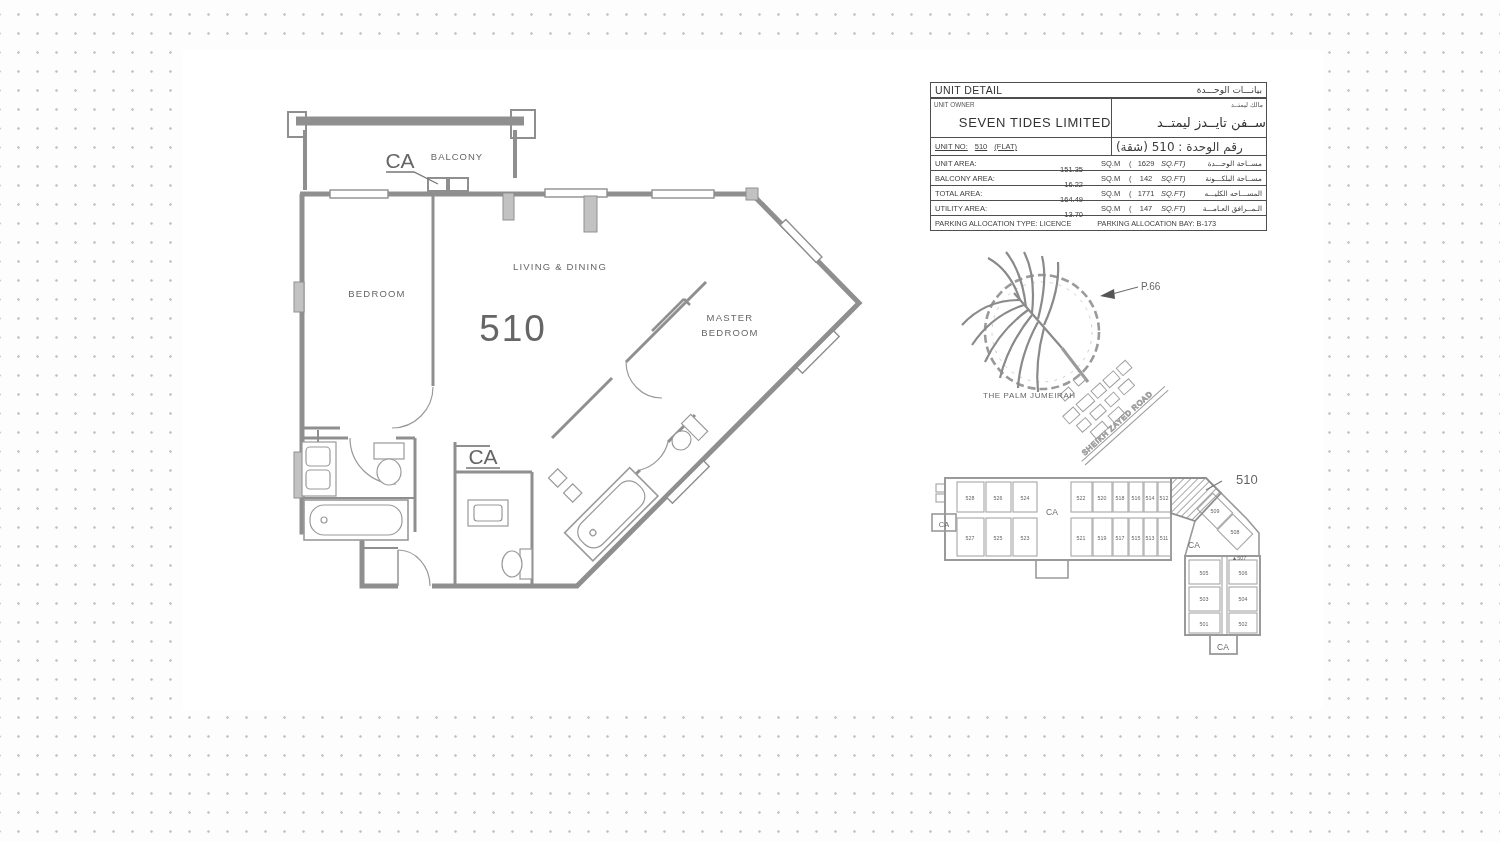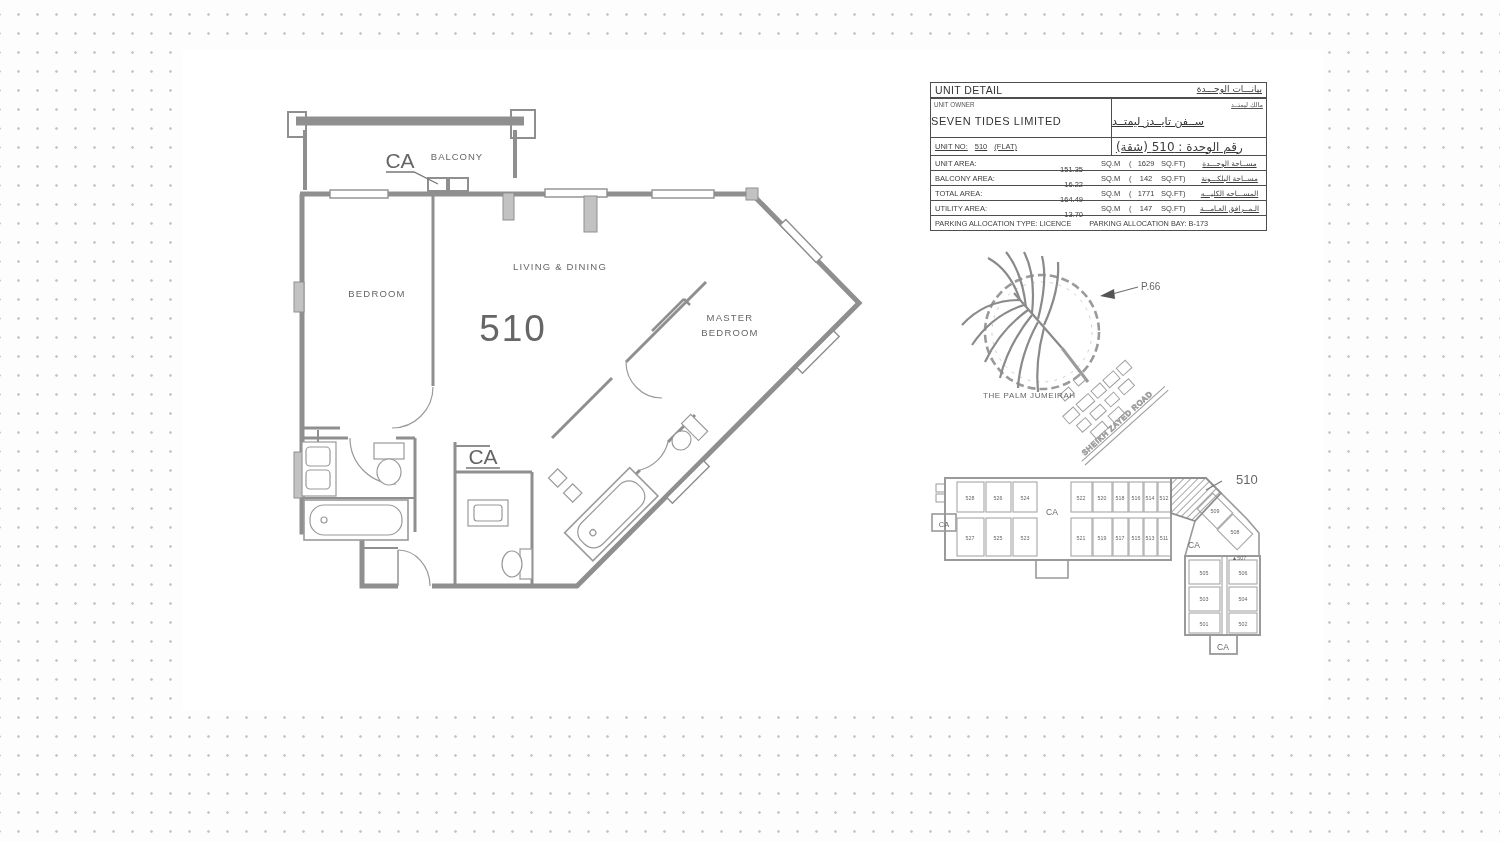--- a/index.html
+++ b/index.html
@@ -14,44 +14,44 @@
   svg{position:absolute;overflow:visible;}
   .plan{left:258px;top:88px;width:648px;height:544px;}
   .map{left:952px;top:246px;width:326px;height:218px;}
   .keyplan{left:925px;top:455px;width:350px;height:225px;}
 
   
   .unit-table{
     position:absolute;left:930px;top:82px;width:337px;background:#fff;
     border:1.6px solid #4e4e4e;color:#3d3d3d;font-size:7.5px;box-sizing:border-box;
   }
-  .unit-table .ar{font-family:"DejaVu Sans",sans-serif;direction:rtl;text-decoration:underline;}
-  .t-head{display:flex;justify-content:space-between;padding:1px 4px;border-bottom:2.2px solid #4e4e4e;height:16px;box-sizing:border-box;}
+  .unit-table .ar{font-family:"DejaVu Sans",sans-serif;direction:rtl;}
+  .t-head{display:flex;justify-content:space-between;align-items:center;padding:1px 4px;border-bottom:2.2px solid #4e4e4e;height:16px;box-sizing:border-box;}
   .t-head .en{font-size:10.5px;letter-spacing:.4px;color:#333;}
   .t-head .ar{font-size:9px;}
   .t-owner{display:flex;border-bottom:1.6px solid #4e4e4e;height:38px;}
   .t-owner .cell{position:relative;box-sizing:border-box;}
   .t-owner .cell.left{width:54%;border-right:1.4px solid #4e4e4e;}
   .t-owner .cell.right{width:46%;}
   .mini-label{position:absolute;top:2px;left:3px;font-size:6.3px;color:#555;}
   .mini-label.ar{left:auto;right:3px;font-size:6.5px;}
-  .center-val{position:absolute;left:0;right:0;top:16px;text-align:left;font-size:11px;letter-spacing:.6px;color:#333;}
+  .center-val{position:absolute;left:0;right:0;top:16px;text-align:right;font-size:13px;letter-spacing:.6px;color:#333;}
   .t-unitno{display:flex;border-bottom:1.8px solid #4e4e4e;height:17px;align-items:center;}
   .t-unitno .cell{box-sizing:border-box;padding:0 4px;}
   .t-unitno .cell.left{width:54%;border-right:1.4px solid #4e4e4e;height:100%;display:flex;align-items:center;gap:7px;text-decoration:underline;}
   .t-unitno .cell.right{width:46%;display:flex;justify-content:flex-end;gap:5px;font-size:12px;}
   .t-row{display:flex;align-items:center;height:15px;border-bottom:1.1px solid #4e4e4e;padding:0 4px;box-sizing:border-box;}
   .t-row .lbl{width:88px;}
   .t-row .sqm{width:60px;text-align:right;margin-top:12px;}
   .t-row .squnit{width:28px;padding-left:18px;}
   .t-row .paren{width:6px;}
   .t-row .ft{width:22px;text-align:center;}
-  .t-row .ftunit{width:36px;padding-left:4px;}
-  .t-row .arl{flex:1;text-align:center;direction:rtl;font-size:7.3px;}
-  .t-park{display:flex;align-items:center;height:14px;padding:0 4px;gap:18px;font-size:7.3px;}
+  .t-row .ftunit{width:36px;padding-left:4px;font-style:italic;}
+  .t-row .arl{flex:1;text-align:right;direction:rtl;font-size:7.3px;}
+  .t-park{display:flex;align-items:center;height:14px;padding:0 4px;gap:26px;font-size:7.3px;}
 
   text{fill:#666;}
 </style>
 </head>
 <body>
 
 <div class="sheet"></div>
 
 <svg class="plan" viewBox="258 88 648 544">
   <g stroke="#8f8f8f" fill="none">

